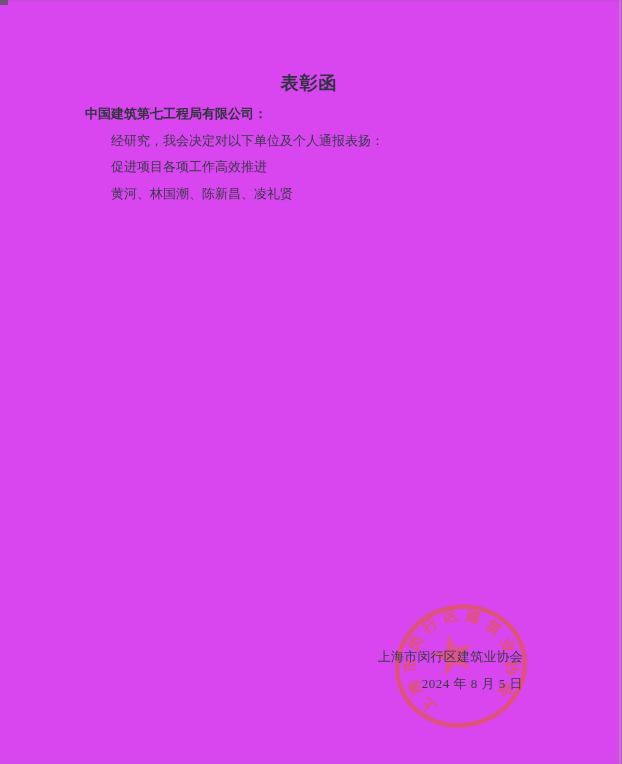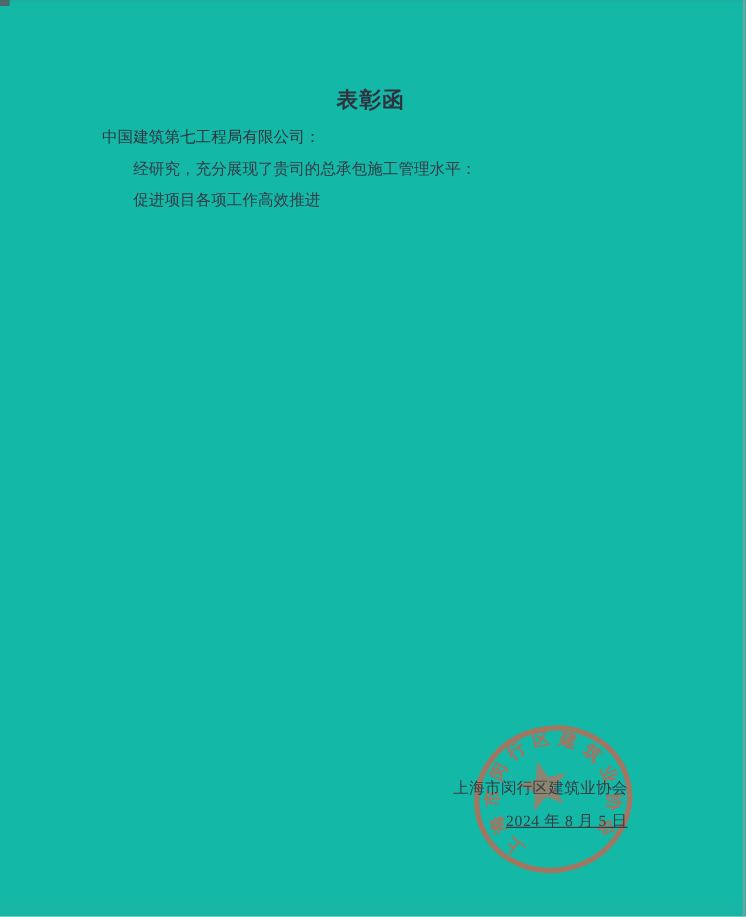--- a/index.html
+++ b/index.html
@@ -4,21 +4,21 @@
 <style>
   html, body {
     margin: 0;
     padding: 0;
     background: #ffffff;
   }
   .page {
     position: relative;
     width: 622px;
     height: 764px;
-    background: #14b8a6;
+    background: #d946ef;
     overflow: hidden;
     font-family: "Liberation Serif", "DejaVu Serif", serif;
   }
   
   .edge-right {
     position: absolute;
     top: 0; bottom: 0;
     right: 1px;
     width: 2px;
     background: #9a9aa0;
@@ -62,21 +62,21 @@
     top: 101px;
     left: 85px;
     width: 448px;
     font-size: 13px;
     line-height: 26.5px;
     text-align: justify;
     color: #363b47;
   }
   .letter-body p { margin: 0; }
   .salutation {
-    font-weight: normal;
+    font-weight: bold;
     text-indent: 0;
     color: #30343f;
   }
   .para { text-indent: 2em; }
   .seal-svg {
     position: absolute;
     top: 0; left: 0;
     width: 622px;
     height: 764px;
     pointer-events: none;
@@ -92,39 +92,39 @@
     z-index: 2;
   }
   .sign-date {
     position: absolute;
     top: 675px;
     right: 99px;
     font-size: 13px;
     letter-spacing: 0.5px;
     color: #393b43;
     z-index: 2;
-    text-decoration: underline;
   }
 </style>
 </head>
 <body>
 
 <div class="page">
 
   <div class="edge-top"></div>
   <div class="edge-right"></div>
   <div class="edge-bottom"></div>
   <div class="corner-mark"></div>
 
   <h1 class="title">表彰函</h1>
 
   <div class="letter-body">
     <p class="salutation">中国建筑第七工程局有限公司：</p>
-    <p class="para">经研究，充分展现了贵司的总承包施工管理水平：</p>
+    <p class="para">经研究，我会决定对以下单位及个人通报表扬：</p>
     <p class="para">促进项目各项工作高效推进</p>
+    <p class="para">黄河、林国潮、陈新昌、凌礼贤</p>
   </div>
 
   <svg class="seal-svg" viewBox="0 0 622 764" xmlns="http://www.w3.org/2000/svg">
     <g transform="rotate(-14 461 666)" opacity="0.82">
       <ellipse cx="461" cy="666" rx="64" ry="59" fill="none" stroke="#e05a45" stroke-width="4.5" opacity="0.85"></ellipse>
       <path id="sealArc" d="M 429 699 A 46 46 0 1 1 494 698" fill="none"></path>
       <text font-size="14.5" fill="#e05a45" opacity="0.9" font-family="Liberation Serif, DejaVu Serif, serif" font-weight="bold">
         <textPath href="#sealArc" textLength="222" lengthAdjust="spacing">上海市闵行区建筑业协会</textPath>
       </text>
       <polygon points="0,-22 5.2,-7.1 20.9,-6.8 8.4,2.7 12.9,17.8 0,8.8 -12.9,17.8 -8.4,2.7 -20.9,-6.8 -5.2,-7.1" transform="translate(456 654)" fill="#e4604a" opacity="0.7"></polygon>

